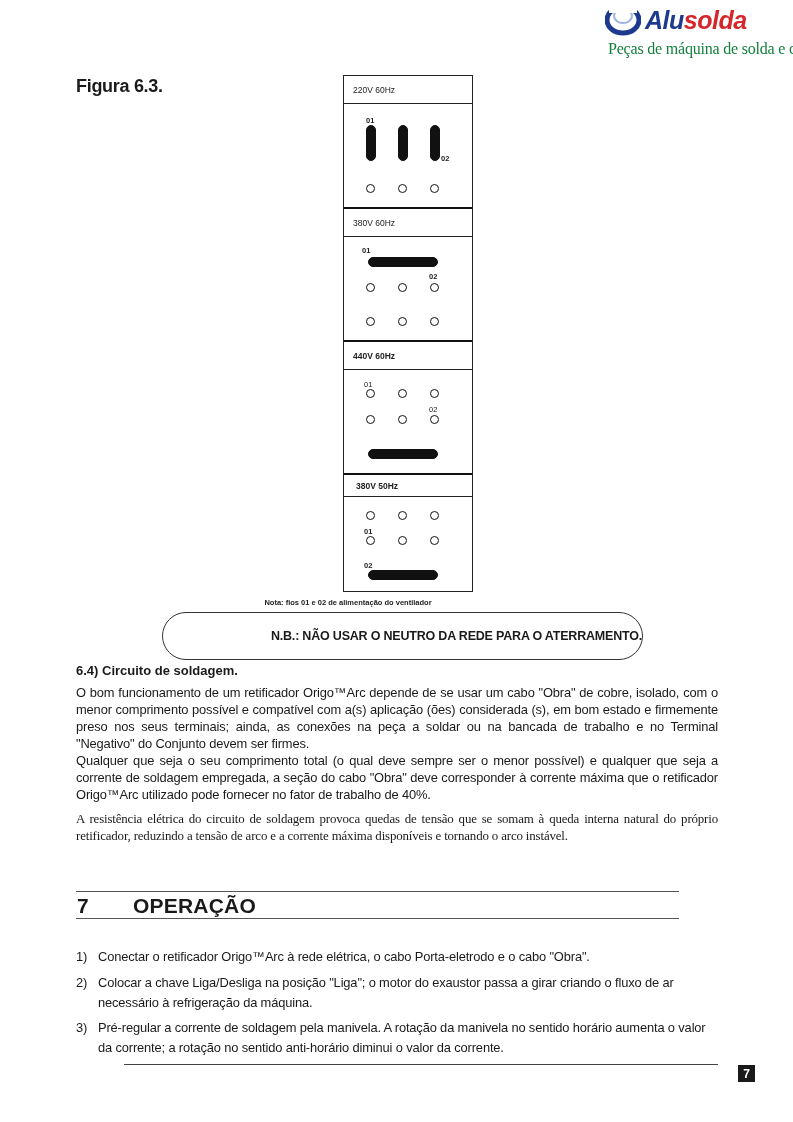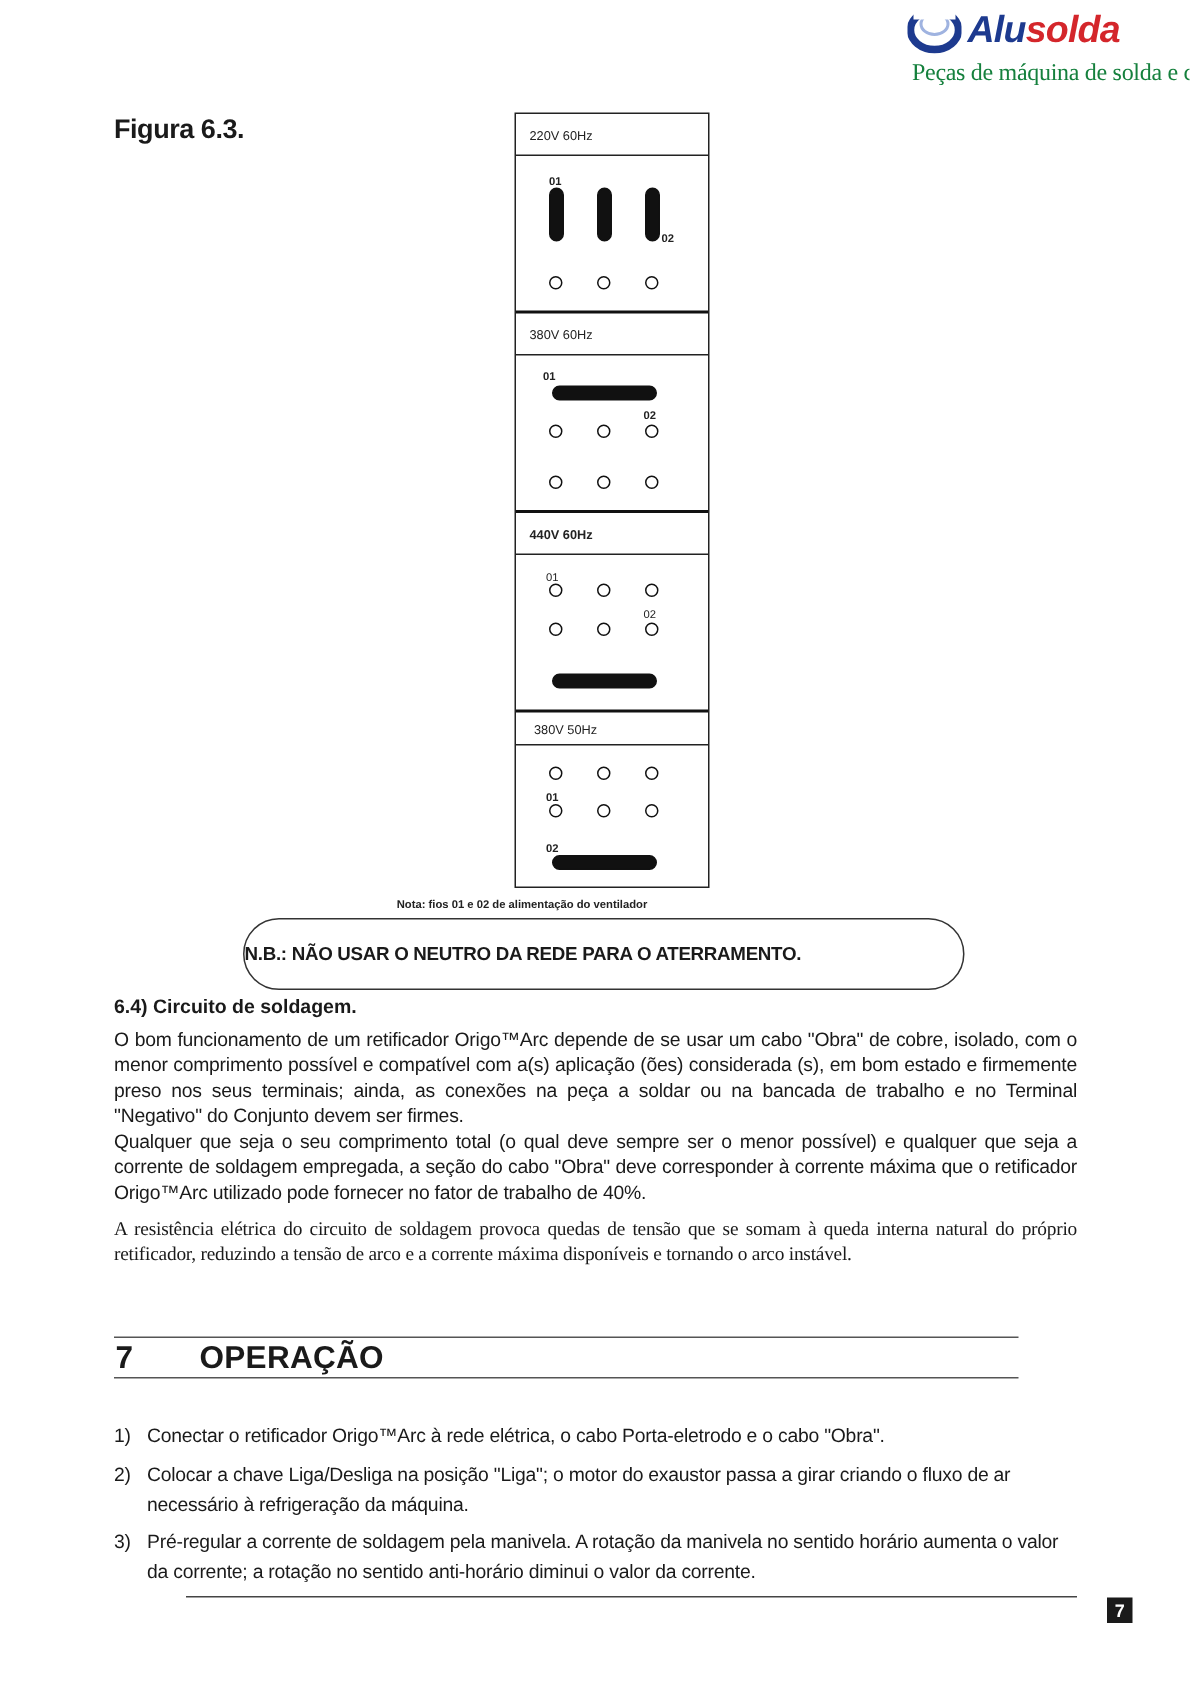--- a/index.html
+++ b/index.html
@@ -23,21 +23,21 @@
   .panel-head { position: absolute; left: 0; width: 100%; height: 28px; border-bottom: 1.2px solid #222; box-sizing: border-box; }
   .panel-head span { position: absolute; left: 9px; top: 9px; font-size: 8.5px; color: #222; }
   .sep { position: absolute; left: 0; width: 100%; height: 2px; background: #111; }
   .dot { position: absolute; width: 9px; height: 9px; border: 1.3px solid #111; border-radius: 50%; box-sizing: border-box; background: #fff; }
   .vbar { position: absolute; width: 10px; height: 36px; background: #111; border-radius: 5px; border: 1px solid #111; box-sizing: border-box; }
   .hbar { position: absolute; height: 10px; background: #111; border-radius: 5px; border: 1px solid #111; box-sizing: border-box; }
   .lbl { position: absolute; font-size: 7.5px; font-weight: bold; color: #222; }
 
   .note { left: 0; width: 696px; top: 598px; text-align: center; font-size: 7.5px; font-weight: bold; color: #222; }
   .nb-box { left: 162px; top: 612px; width: 481px; height: 48px; border: 1.3px solid #333; border-radius: 24px; box-sizing: border-box;
-            display: flex; align-items: center; justify-content: flex-start; font-size: 12.5px; font-weight: bold; letter-spacing: -0.2px; }
+            display: flex; align-items: center; justify-content: flex-end; font-size: 12.5px; font-weight: bold; letter-spacing: -0.2px; }
 
   .h64 { left: 76px; top: 663px; font-size: 13px; font-weight: bold; }
   .para { left: 76px; width: 642px; font-size: 12.9px; line-height: 17px; text-align: justify; letter-spacing: -0.15px; }
   .p1 { top: 684px; }
   .p2 { top: 752px; }
   .p3 { top: 811px; font-family: Liberation Serif, serif; }
 
   .rule { height: 1.3px; background: #555; }
   .r1 { left: 76px; top: 891px; width: 603px; }
   .r2 { left: 76px; top: 918px; width: 603px; }
@@ -113,21 +113,21 @@
     <div class="dot" style="left:86px;top:47px;"></div>
     <div class="lbl" style="left:85px;top:63px;font-weight:normal;">02</div>
     <div class="dot" style="left:22px;top:73px;"></div>
     <div class="dot" style="left:54px;top:73px;"></div>
     <div class="dot" style="left:86px;top:73px;"></div>
     <div class="hbar" style="left:24px;top:107px;width:70px;"></div>
   </div>
   <div class="sep" style="top:397px;"></div>
 
   <div class="panel" style="top:399px;height:118px;">
-    <div class="panel-head" style="top:0;height:22px;">
+    <div class="panel-head" style="top:0;height:22px;font-weight:bold;">
         <span style="top:6px;left:12px;">380V 50Hz</span>
       </div>
     <div class="dot" style="left:22px;top:36px;"></div>
     <div class="dot" style="left:54px;top:36px;"></div>
     <div class="dot" style="left:86px;top:36px;"></div>
     <div class="lbl" style="left:20px;top:52px;">01</div>
     <div class="dot" style="left:22px;top:61px;"></div>
     <div class="dot" style="left:54px;top:61px;"></div>
     <div class="dot" style="left:86px;top:61px;"></div>
     <div class="lbl" style="left:20px;top:86px;">02</div>

